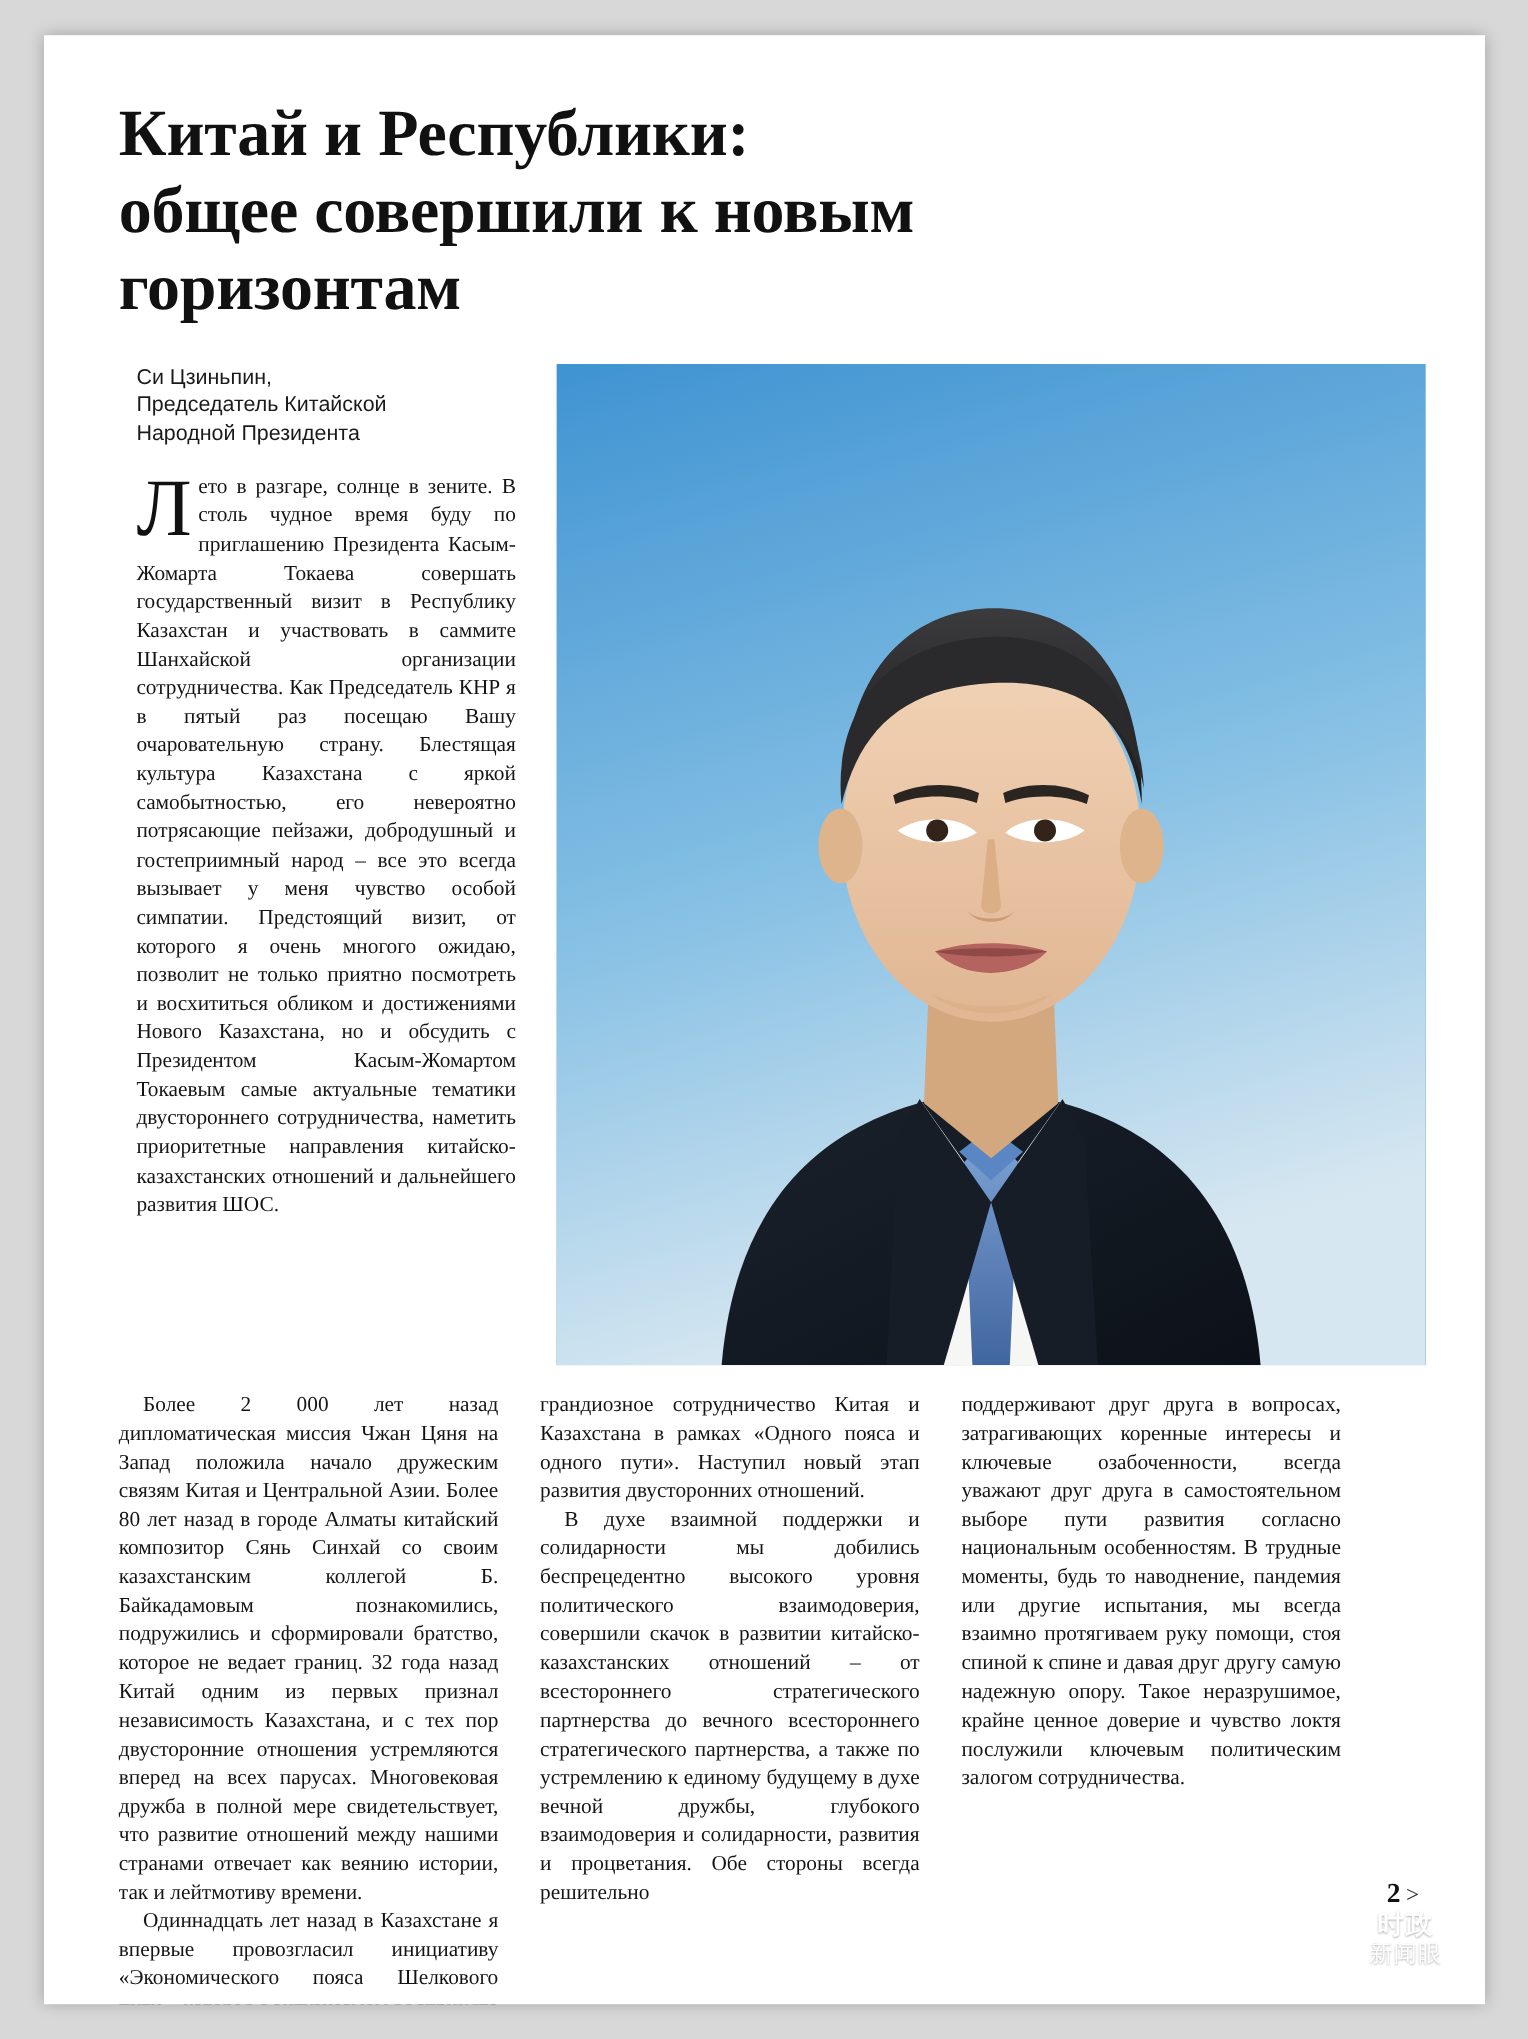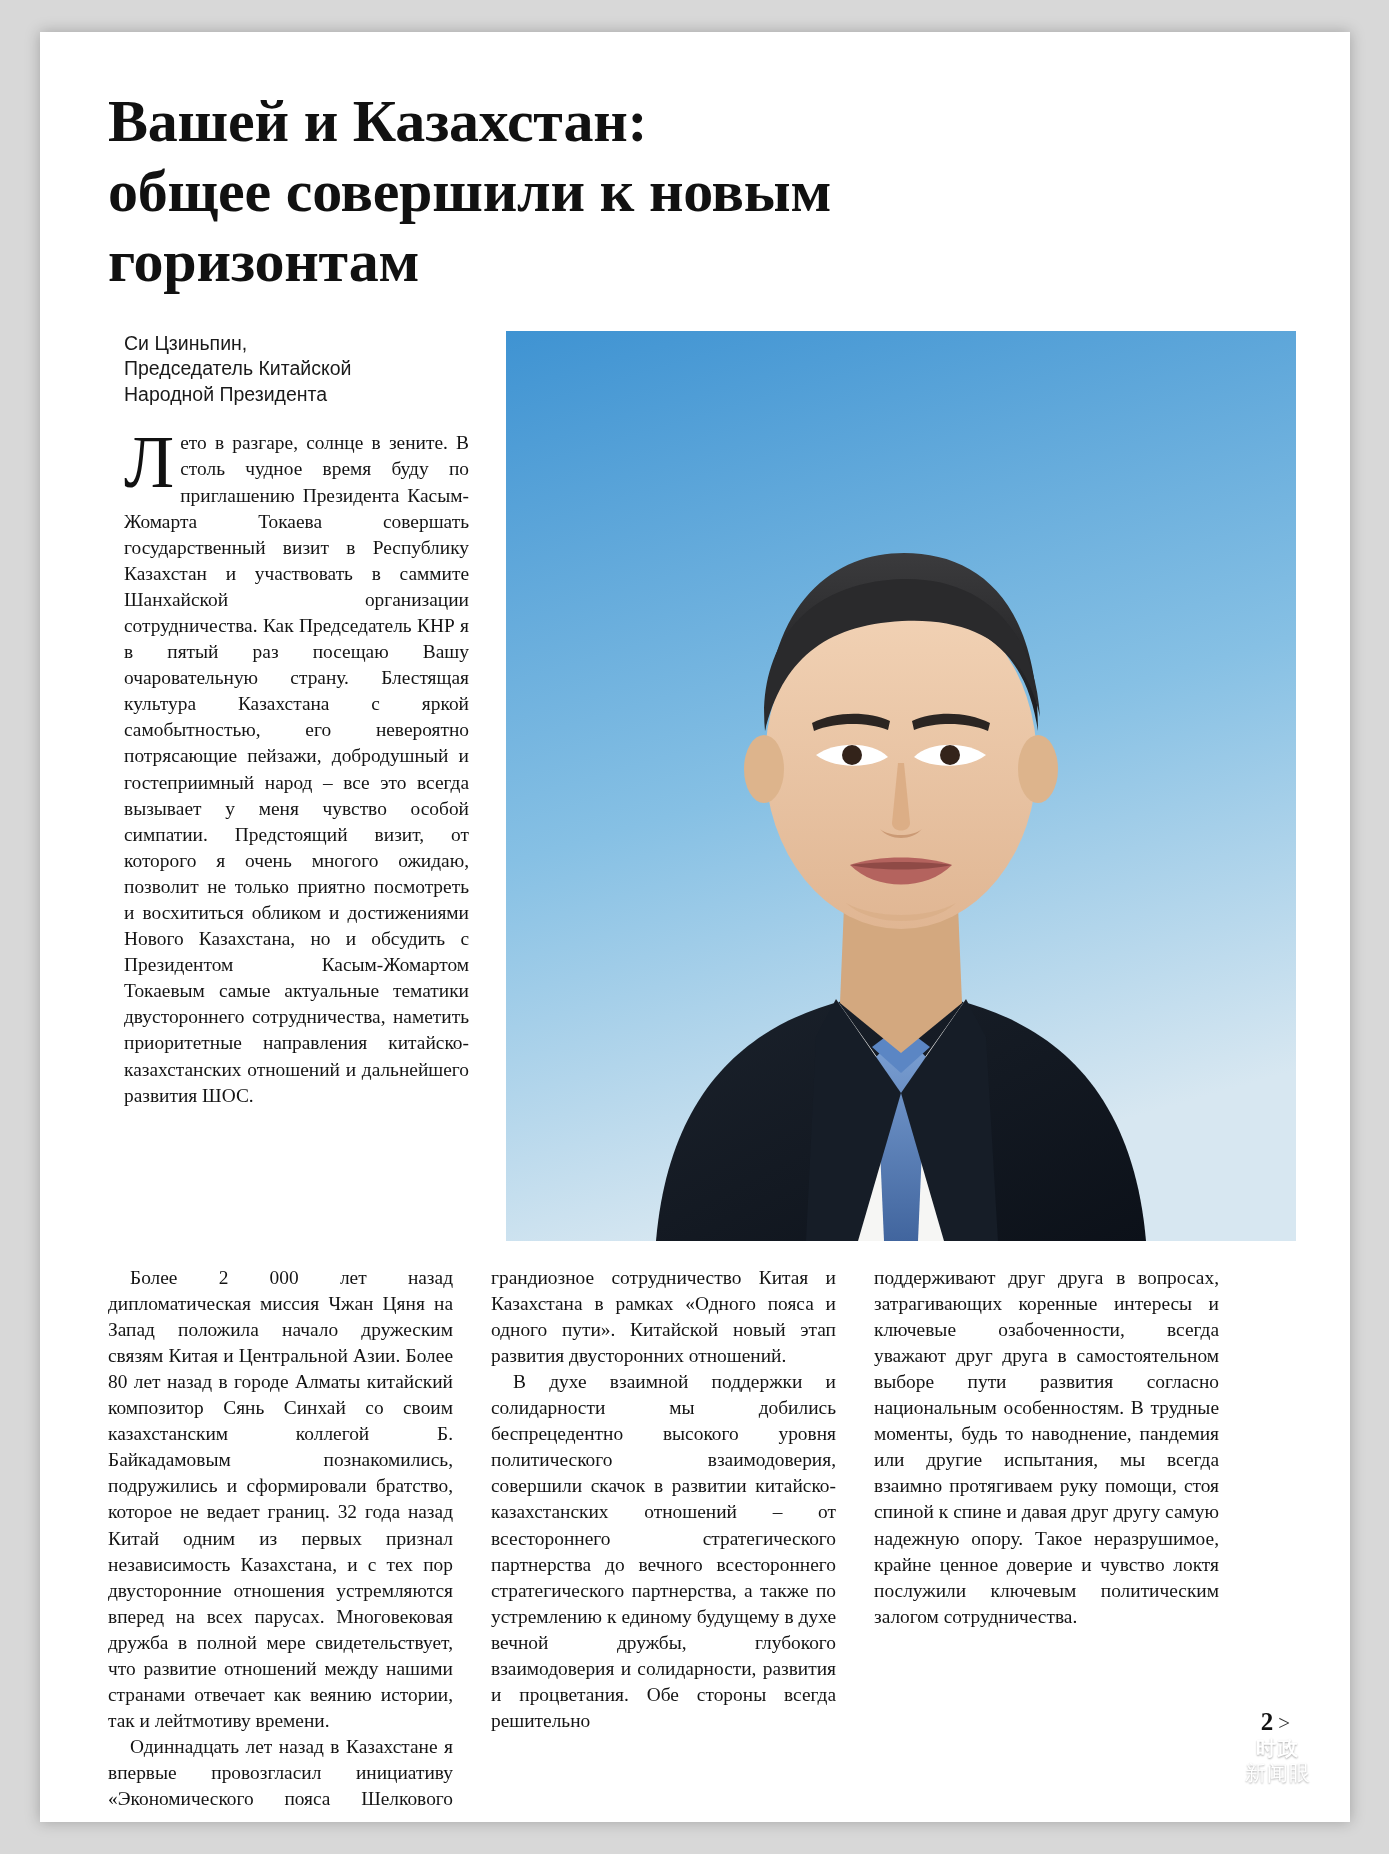--- a/index.html
+++ b/index.html
@@ -140,41 +140,41 @@
     width: 112px;
     height: 70px;
     font-family: "Liberation Sans", sans-serif;
     color: #ffffff;
     text-align: center;
     line-height: 1;
     opacity: 0.95;
     pointer-events: none;
   }
   .watermark .w1 {
-    font-size: 20px;
+    font-size: 24px;
     letter-spacing: 2px;
     font-weight: bold;
     text-shadow: 0 1px 2px rgba(0,0,0,0.35);
   }
   .watermark .w2 {
     margin-top: 4px;
     font-size: 21px;
     letter-spacing: 1px;
     font-weight: normal;
     text-shadow: 0 1px 2px rgba(0,0,0,0.35);
   }
 </style>
 </head>
 <body>
 
 <div class="page">
   <div class="inner">
 
     <h1 class="headline">
-      <span class="l">Вашей и Казахстан:</span>
+      <span class="l">Китай и Республики:</span>
       <span class="l">общее совершили к новым</span>
       <span class="l">горизонтам</span>
     </h1>
 
     <div class="upper">
 
       <div class="col-left">
         <div class="byline">
           <div>Си Цзиньпин,</div>
           <div>Председатель Китайской</div>
@@ -253,21 +253,21 @@
         </svg>
       </div>
     </div>
 
     <div class="lower">
       <div class="lc lc1 body-text">
           <p>Более 2 000 лет назад дипломатическая миссия Чжан Цяня на Запад положила начало дружеским связям Китая и Центральной Азии. Более 80 лет назад в городе Алматы китайский композитор Сянь Синхай со своим казахстанским коллегой Б. Байкадамовым познакомились, подружились и сформировали братство, которое не ведает границ. 32 года назад Китай одним из первых признал независимость Казахстана, и с тех пор двусторонние отношения устремляются вперед на всех парусах. Многовековая дружба в полной мере свидетельствует, что развитие отношений между нашими странами отвечает как веянию истории, так и лейтмотиву времени.</p>
           <p>Одиннадцать лет назад в Казахстане я впервые провозгласил инициативу «Экономического пояса Шелкового пути», которая с энтузиазмом воспринята общественностью Вашей страны. С тех пор разворачивается</p>
       </div>
       <div class="lc lc2 body-text">
-        <p class="first">грандиозное сотрудничество Китая и Казахстана в рамках «Одного пояса и одного пути». Китайской новый этап развития двусторонних отношений.</p>
+        <p class="first">грандиозное сотрудничество Китая и Казахстана в рамках «Одного пояса и одного пути». Наступил новый этап развития двусторонних отношений.</p>
         <p>В духе взаимной поддержки и солидарности мы добились беспрецедентно высокого уровня политического взаимодоверия, совершили скачок в развитии китайско-казахстанских отношений – от всестороннего стратегического партнерства до вечного всестороннего стратегического партнерства, а также по устремлению к единому будущему в духе вечной дружбы, глубокого взаимодоверия и солидарности, развития и процветания. Обе стороны всегда решительно</p>
       </div>
       <div class="lc lc3 body-text">
         <p class="first">поддерживают друг друга в вопросах, затрагивающих коренные интересы и ключевые озабоченности, всегда уважают друг друга в самостоятельном выборе пути развития согласно национальным особенностям. В трудные моменты, будь то наводнение, пандемия или другие испытания, мы всегда взаимно протягиваем руку помощи, стоя спиной к спине и давая друг другу самую надежную опору. Такое неразрушимое, крайне ценное доверие и чувство локтя послужили ключевым политическим залогом сотрудничества.</p>
       </div>
     </div>
 
     <div class="pagenum">
       <span>2</span><span class="chev">&gt;</span>
     </div>

